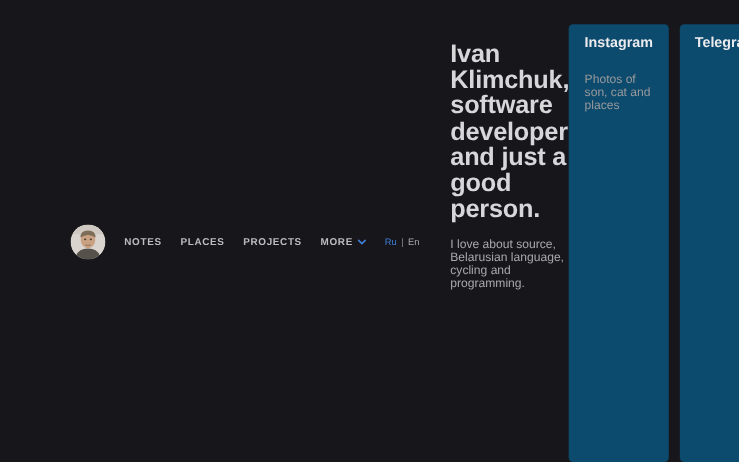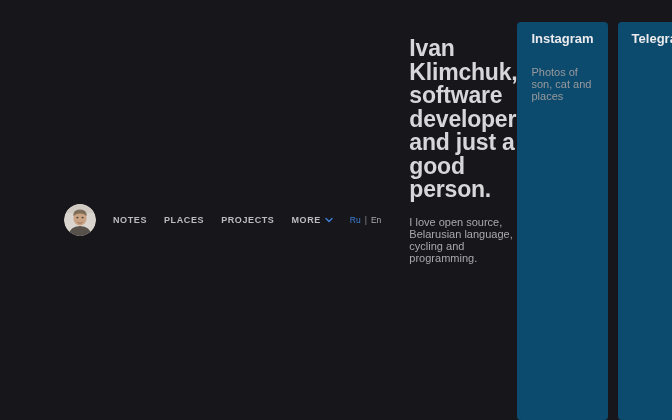--- a/index.html
+++ b/index.html
@@ -135,21 +135,21 @@
       <span>|</span>
       <span class="lang-current">En</span>
     </div>
   </div>
 
   <div class="hero">
     <h1>
       <span>Ivan Klimchuk, software developer</span><br>
       <span>and just a good person.</span>
     </h1>
-    <div class="subtitle">I love open source, Belarusian language, cycling and programming.</div>
+    <div class="subtitle">I love about source, Belarusian language, cycling and programming.</div>
   </div>
 
   <div class="cards">
     <div class="card">
       <div class="card-title">Instagram</div>
       <div class="card-desc">Photos of son, cat and places</div>
     </div>
     <div class="card">
       <div class="card-title">Telegram</div>
     </div>

